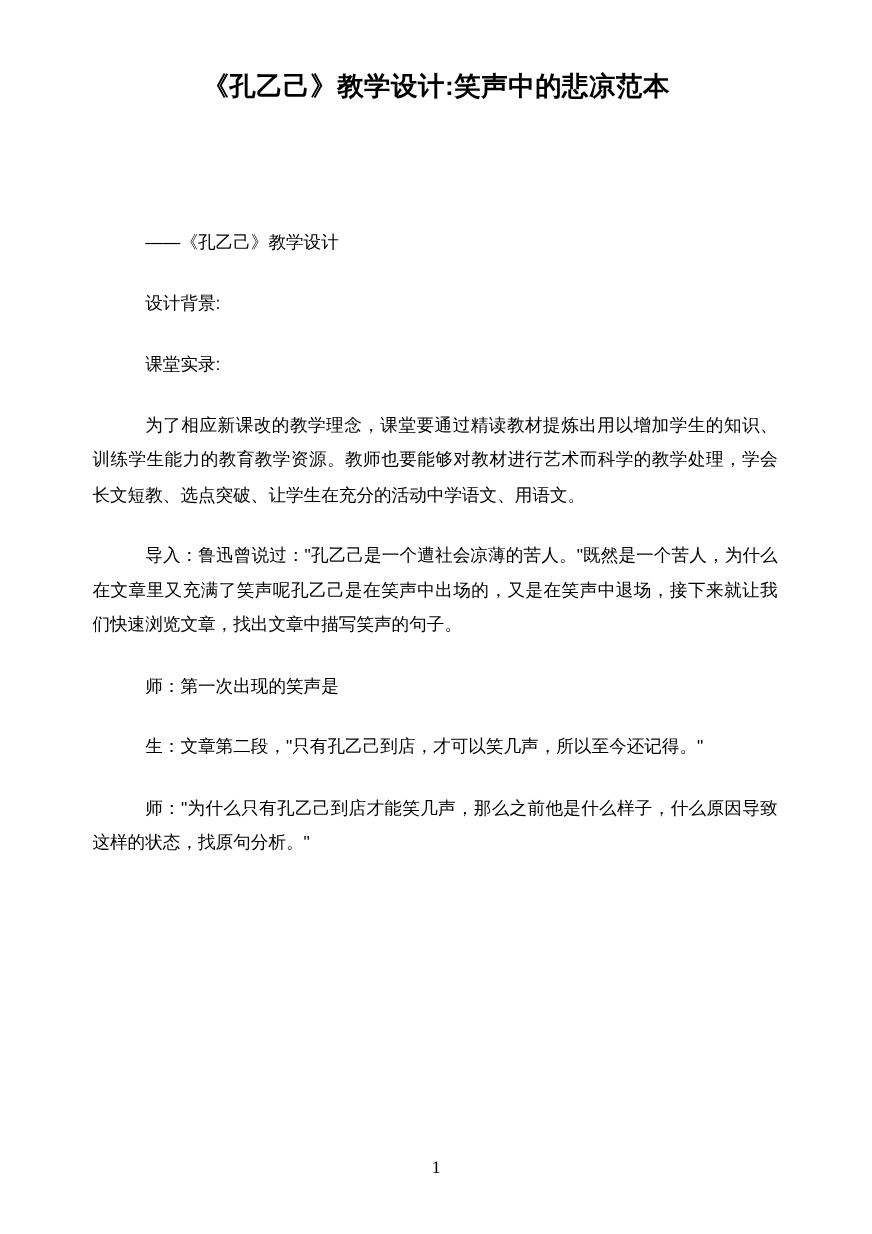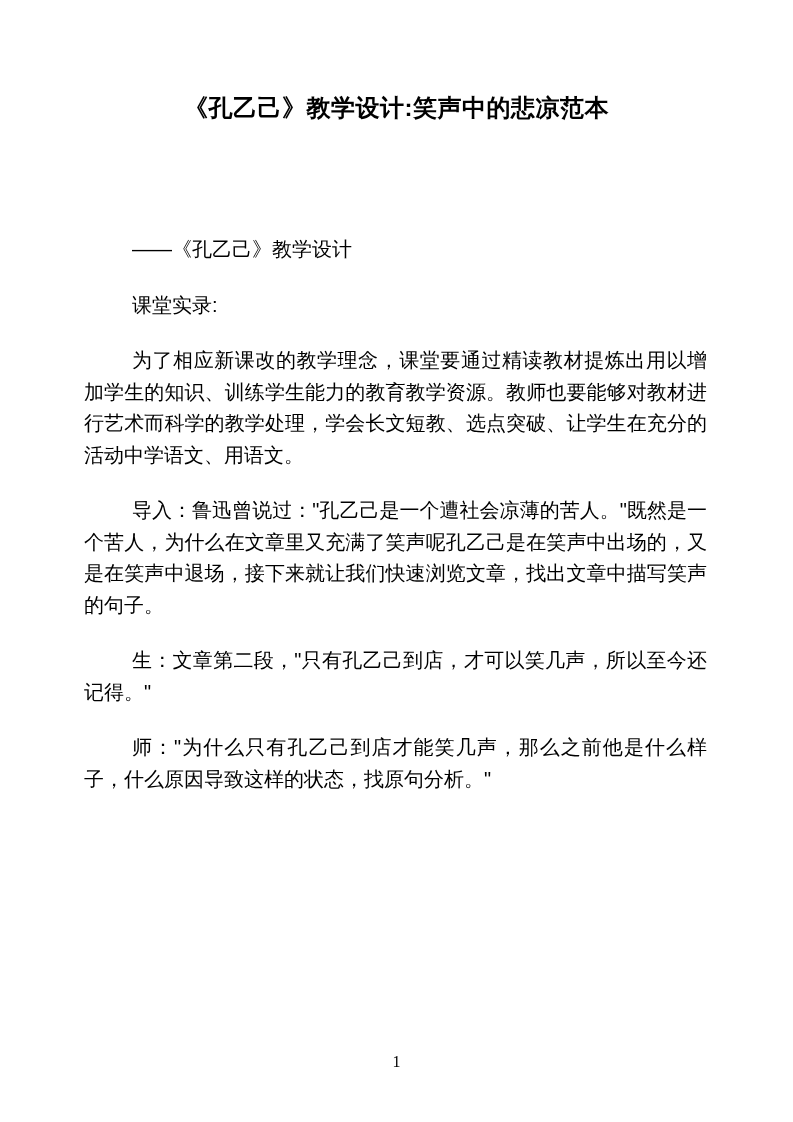--- a/index.html
+++ b/index.html
@@ -10,32 +10,32 @@
   .page {
     position: relative;
     width: 793px;
     height: 1122px;
     background: #ffffff;
     overflow: hidden;
     font-family: "Liberation Sans", sans-serif;
     color: #000000;
   }
   .content {
-    padding: 91px 84px 0 84px;
+    padding: 62px 84px 0 84px;
   }
   .doc-title {
     font-size: 24px;
     font-weight: bold;
     line-height: 33px;
     text-align: center;
     margin: 0 0 110px 0;
     letter-spacing: 0.5px;
   }
   .para {
-    font-size: 20px;
+    font-size: 16px;
     line-height: 31.5px;
     margin: 0 2px 24px 0;
     text-indent: 48px;
     text-align: justify;
     word-break: break-all;
   }
   .page-number {
     position: absolute;
     bottom: 52px;
     left: 0;
@@ -48,21 +48,23 @@
   }
 </style>
 </head>
 <body>
 
 <div class="page">
   <div class="content">
     <h1 class="doc-title">《孔乙己》教学设计:笑声中的悲凉范本</h1>
     <div id="paragraph-list">
         <p class="para">——《孔乙己》教学设计</p>
+        <p class="para">设计背景:</p>
         <p class="para">课堂实录:</p>
         <p class="para">为了相应新课改的教学理念，课堂要通过精读教材提炼出用以增加学生的知识、训练学生能力的教育教学资源。教师也要能够对教材进行艺术而科学的教学处理，学会长文短教、选点突破、让学生在充分的活动中学语文、用语文。</p>
         <p class="para">导入：鲁迅曾说过："孔乙己是一个遭社会凉薄的苦人。"既然是一个苦人，为什么在文章里又充满了笑声呢孔乙己是在笑声中出场的，又是在笑声中退场，接下来就让我们快速浏览文章，找出文章中描写笑声的句子。</p>
+        <p class="para">师：第一次出现的笑声是</p>
         <p class="para">生：文章第二段，"只有孔乙己到店，才可以笑几声，所以至今还记得。"</p>
         <p class="para">师："为什么只有孔乙己到店才能笑几声，那么之前他是什么样子，什么原因导致这样的状态，找原句分析。"</p>
       </div>
   </div>
   <div class="page-number">1</div>
 </div>
 
 </body></html>

